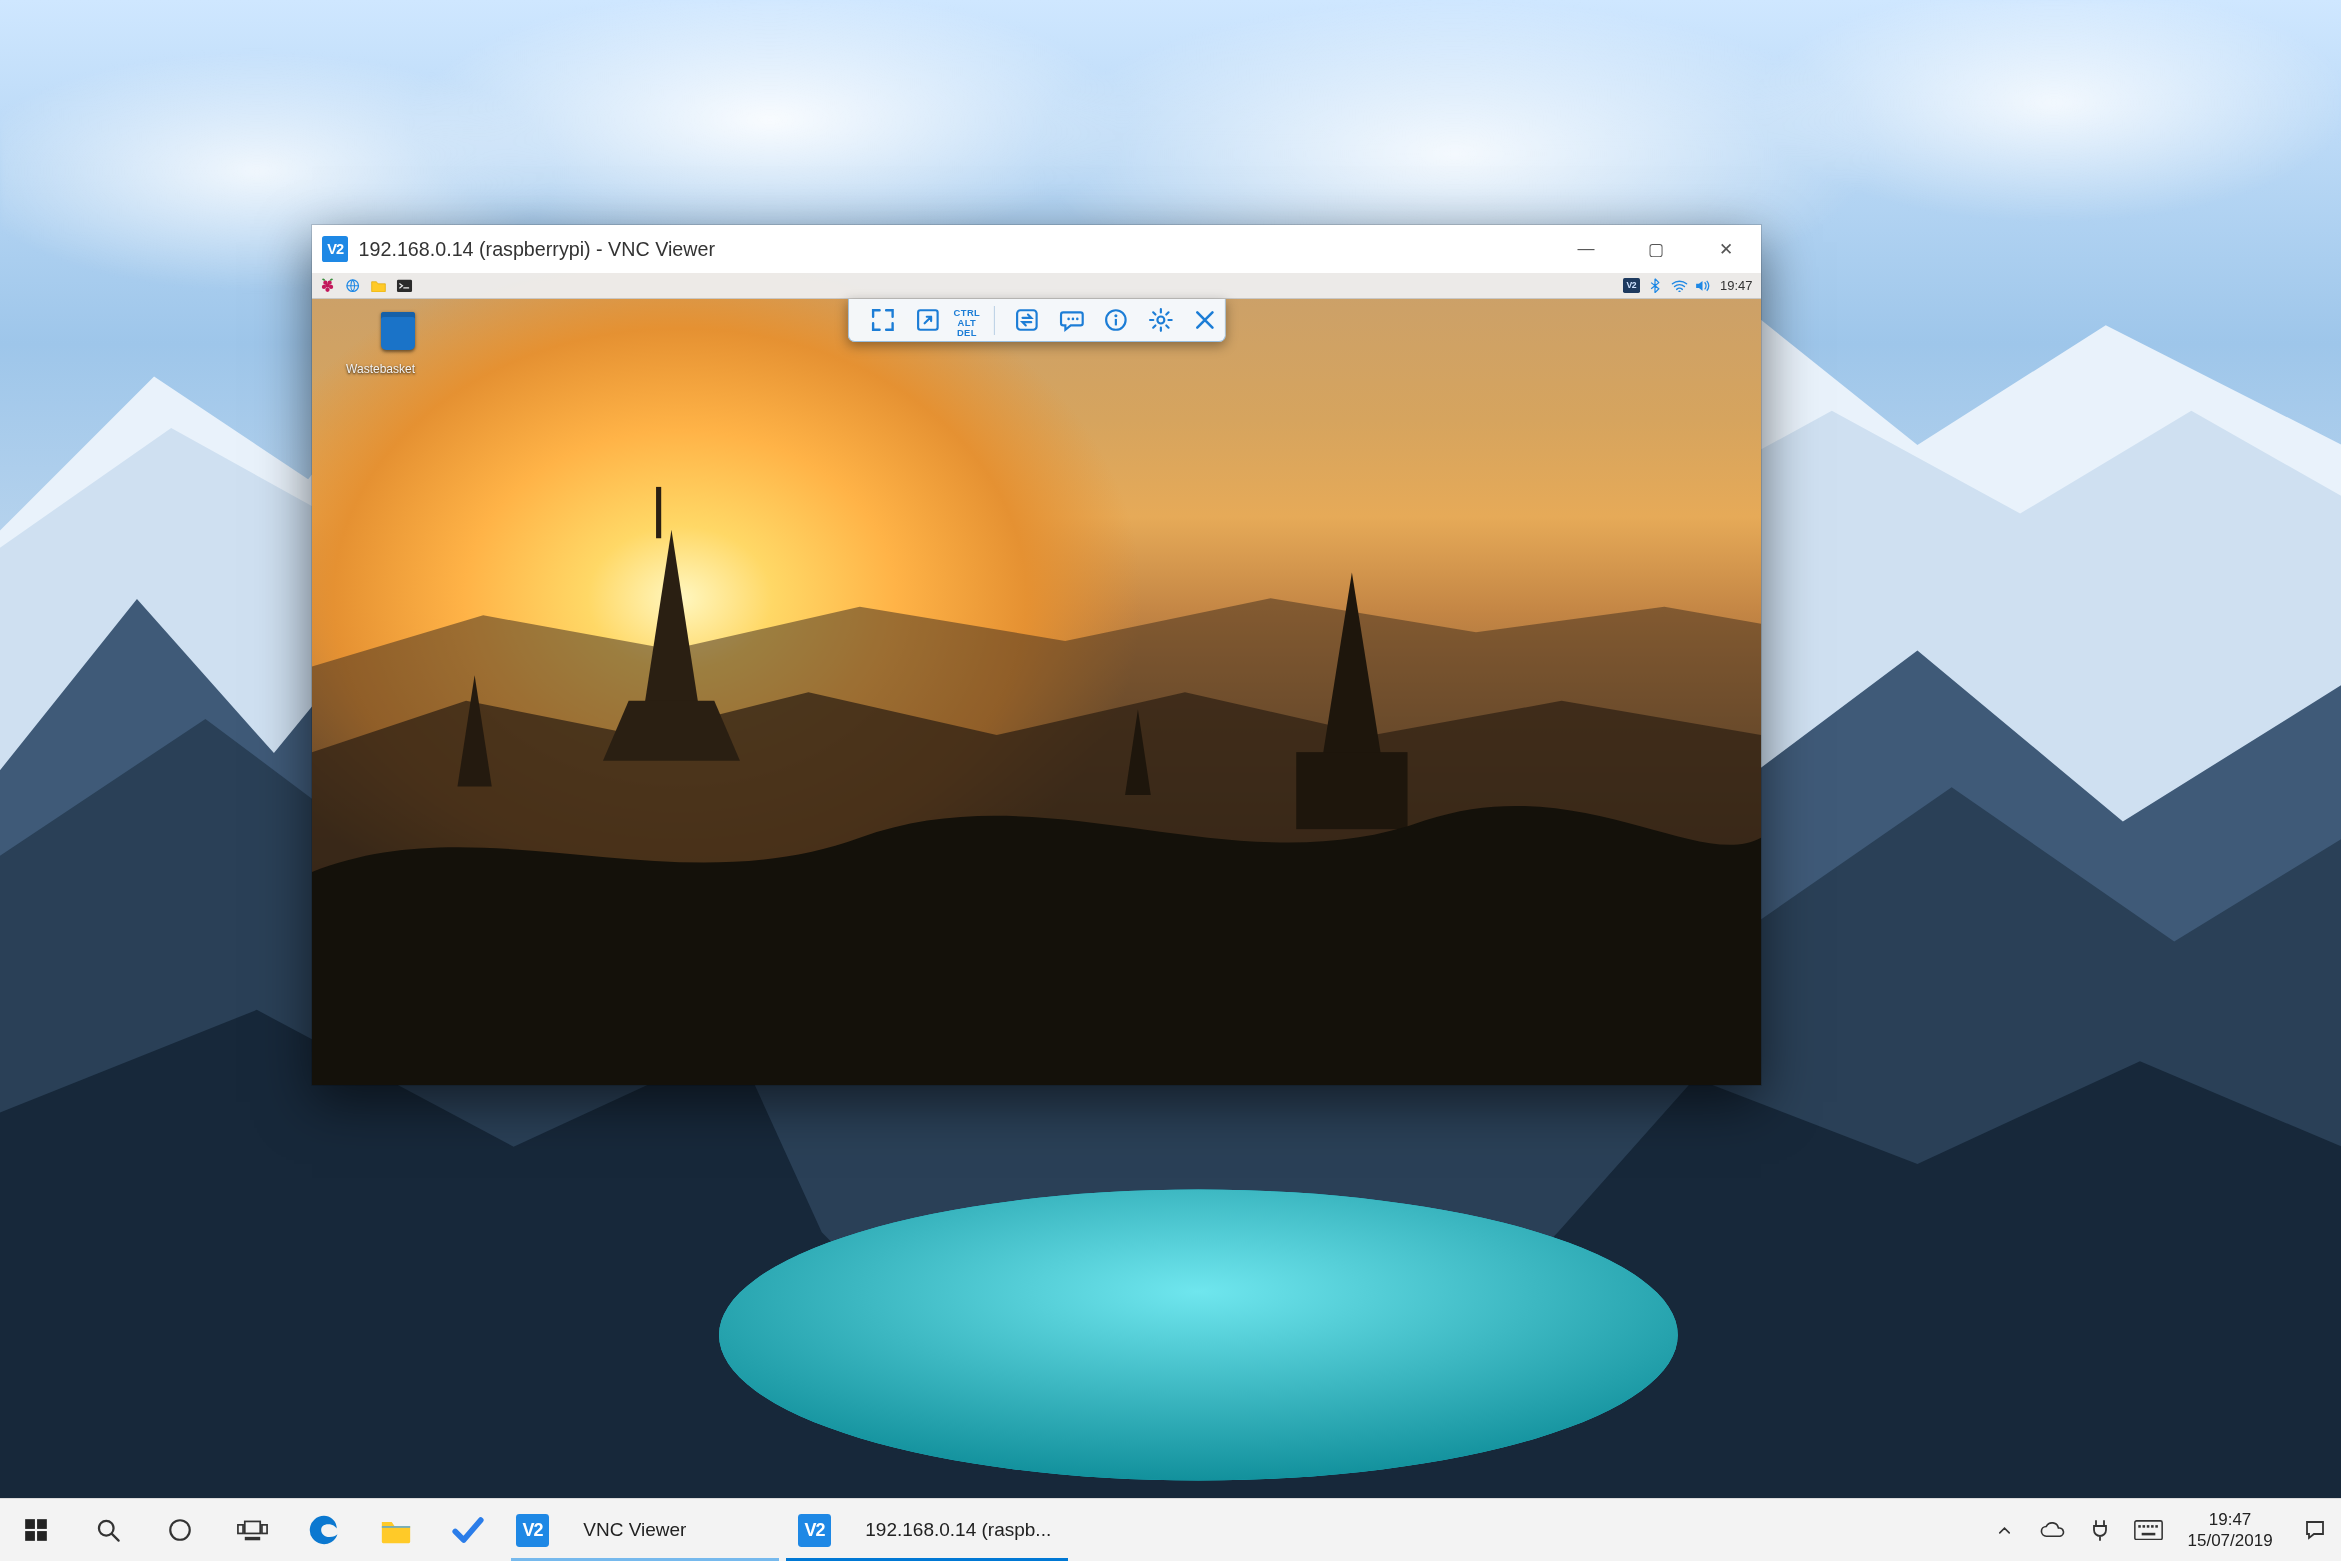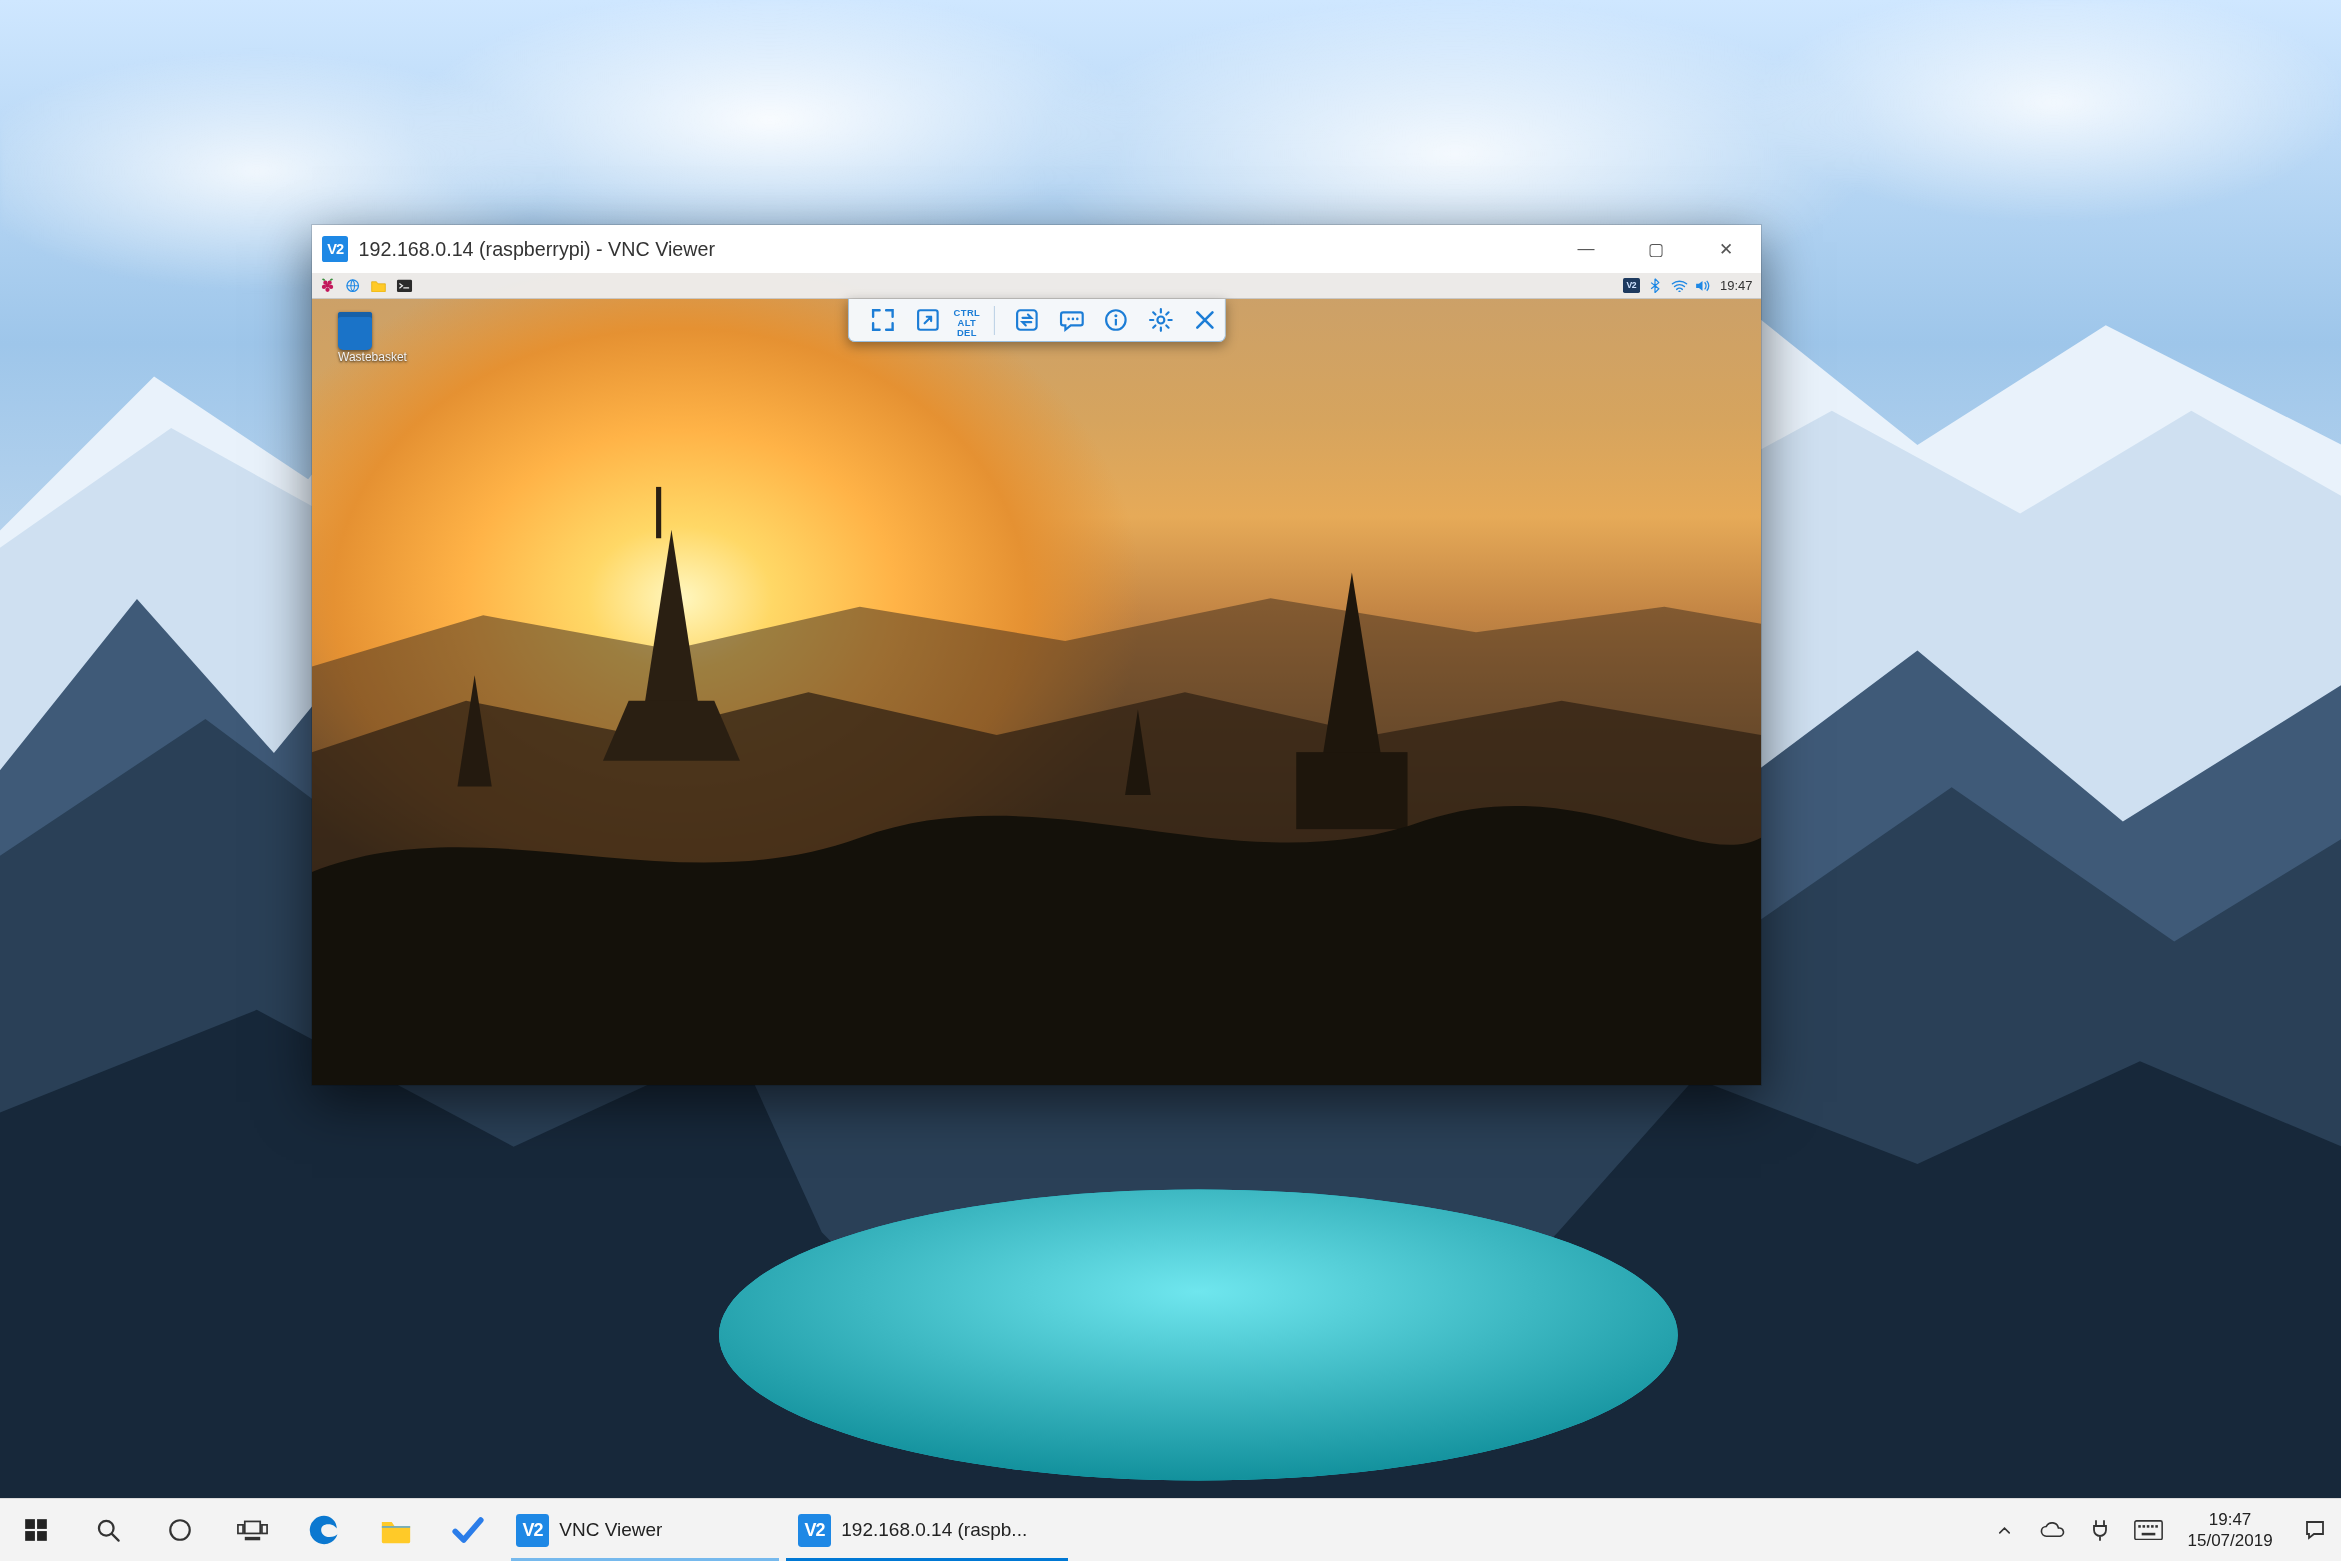--- a/index.html
+++ b/index.html
@@ -62,21 +62,21 @@
     background: rgba(237,237,237,.96); border-bottom: 0.9px solid rgba(0,0,0,.15);
     display: flex; align-items: center; font-size: 12px; color: #333;
   }
   .rpi-left { display: flex; align-items: center; gap: 1.7px; padding-left: 3.4px; }
   .rpi-ico { width: 24px; height: 20.5px; display: flex; align-items: center; justify-content: center; }
   .rpi-right { margin-left: auto; display: flex; align-items: center; gap: 3.4px; padding-right: 5.1px; }
   .rpi-tray-ico { width: 20.5px; height: 20.5px; display: flex; align-items: center; justify-content: center; }
   .rpi-time { font-size: 13px; padding: 0 3.4px; color: #333; }
 
   .rpi-desktop-icons { position: absolute; left: 26px; top: 39px; }
-  .rpi-di { width: 77px; display: flex; flex-direction: column; align-items: flex-start; gap: 0; }
+  .rpi-di { width: 77px; display: flex; flex-direction: column; align-items: flex-end; gap: 12px; }
   .rpi-di .bin {
     width: 34px; height: 38px; background: #1a73c8; border-radius: 2.6px 2.6px 5.1px 5.1px;
     box-shadow: inset 0 5.1px 0 #1560a8, 0 1.7px 3.4px rgba(0,0,0,.5);
   }
   .rpi-di .lbl { color: #f3f3f3; font-size: 12px; text-shadow: 0 0.9px 2.6px rgba(0,0,0,.9); }
 
   
   .vnc-toolbar {
     position: absolute; top: 26px; left: 50%; transform: translateX(-50%);
     height: 43px; background: rgba(245,250,255,.97);
@@ -101,21 +101,21 @@
   }
   .tb-btn {
     min-width: 72px; display: flex; align-items: center; justify-content: center; position: relative;
   }
   .tb-app { min-width: 72px; }
   .tb-app.wide { min-width: 282px; justify-content: flex-start; padding: 0 12px; gap: 10.3px; }
   .tb-app.running::after {
     content: ""; position: absolute; left: 6.8px; right: 6.8px; bottom: 0; height: 2.6px; background: #76b9ed;
   }
   .tb-app.active::after { background: #0078d4; left: 0; right: 0; height: 3.4px; }
-  .tb-label { color: #222; white-space: nowrap; overflow: hidden; text-overflow: ellipsis; max-width: 223px; }
+  .tb-label { color: #222; white-space: nowrap; overflow: hidden; text-overflow: ellipsis; max-width: 223px; margin-left: 24px; }
   .vnc-badge {
     width: 33px; height: 33px; border-radius: 3.4px; background: #1e88e5; color: #fff;
     font-weight: 700; font-size: 18px; display: flex; align-items: center; justify-content: center; letter-spacing: -0.9px;
   }
   .tb-spacer { flex: 1; }
   .tb-tray { display: flex; align-items: stretch; }
   .tb-tray .tb-btn { min-width: 48px; }
   .tb-clock { display: flex; flex-direction: column; align-items: center; justify-content: center; padding: 0 15.4px; font-size: 17px; line-height: 1.25; }
   .tb-noti { width: 53px; display: flex; align-items: center; justify-content: center; }
 

